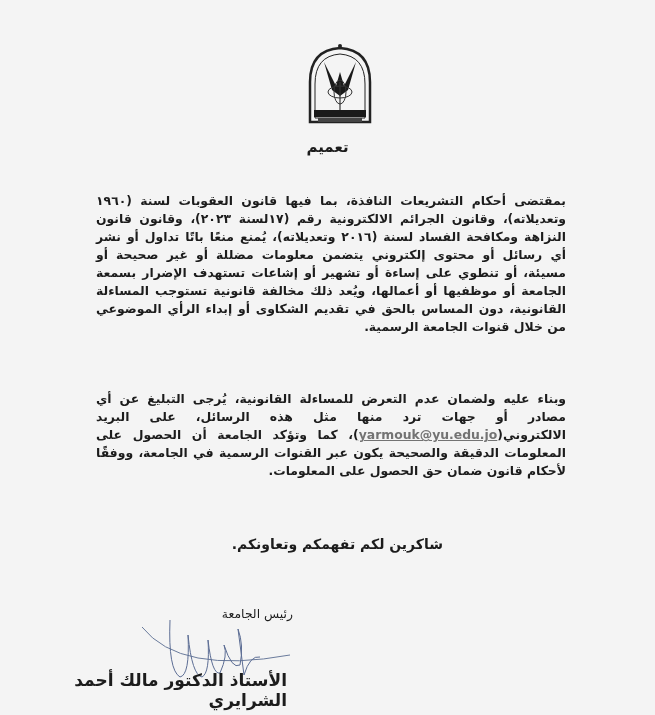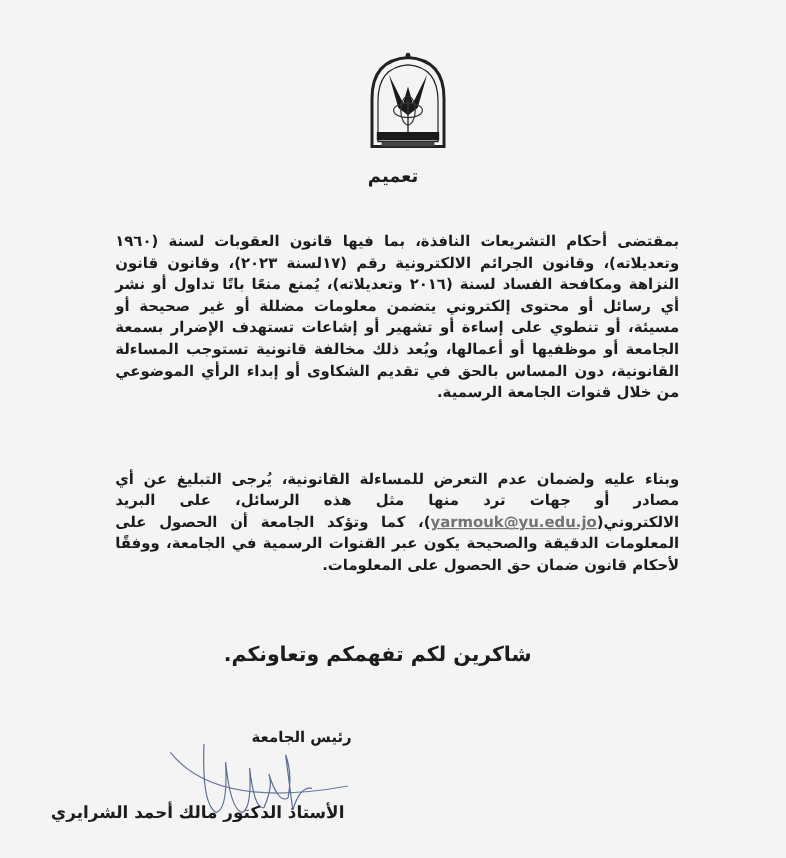--- a/index.html
+++ b/index.html
@@ -19,29 +19,29 @@
   .para {
     position: absolute; left: 96px; width: 470px; direction: rtl; text-align: justify;
     font-size: 12.4px; font-weight: bold; line-height: 18px;
     text-align-last: right;
   }
   .p1 { top: 180px; }
   .p2 { top: 378px; }
   .email { text-decoration: underline; direction: ltr; unicode-bidi: embed; color: #737373; }
   .thanks {
     position: absolute; right: 236px; top: 536px; direction: rtl;
-    font-size: 17px; font-weight: bold;
+    font-size: 14px; font-weight: bold;
   }
   .sig-title {
     position: absolute; right: 386px; top: 606px; direction: rtl;
-    font-size: 12.4px; font-weight: bold;
+    font-size: 12.4px; font-weight: normal;
   }
   .sig-name {
     position: absolute; right: 392px; top: 670px; direction: rtl;
-    font-size: 14px; font-weight: bold;
+    font-size: 17px; font-weight: bold;
   }
   .signature { position: absolute; left: 140px; top: 615px; width: 160px; height: 70px; }
 </style>
 </head>
 <body>
 
 <div class="page">
 
   <svg class="logo" viewBox="0 0 76 86">
     <path d="M8 80 L8 40 Q8 8 38 6 Q68 8 68 40 L68 80 Z" fill="none" stroke="#222" stroke-width="2.5"></path>

